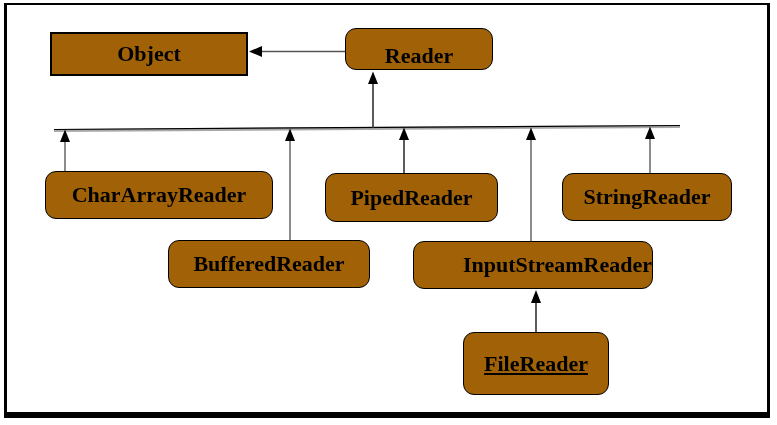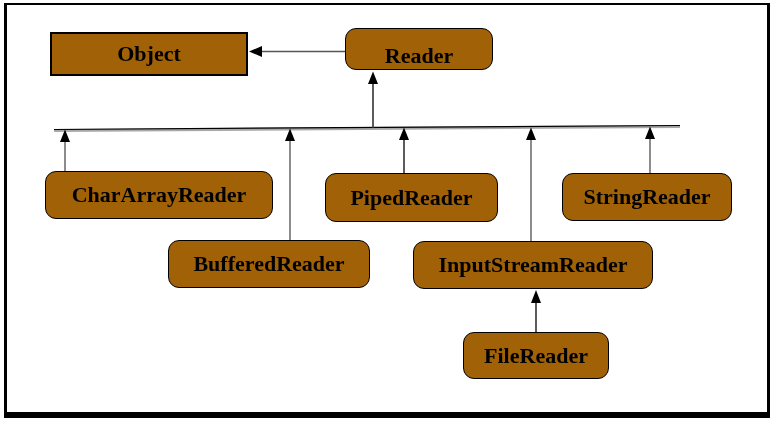--- a/index.html
+++ b/index.html
@@ -52,22 +52,22 @@
   .node.square {
     border-radius: 0;
     border-width: 2.6px;
   }
   #node-object            { left: 50px;  top: 32px;  width: 198px; height: 44px; }
   #node-reader            { left: 345px; top: 28px;  width: 148px; height: 42px; align-items: flex-end; }
   #node-char-array-reader { left: 45px;  top: 171px; width: 228px; height: 48px; }
   #node-string-reader     { left: 325px; top: 173px; width: 173px; height: 49px; }
   #node-piped-reader      { left: 562px; top: 173px; width: 170px; height: 48px; }
   #node-buffered-reader   { left: 168px; top: 240px; width: 202px; height: 48px; text-align: center; }
-  #node-input-stream-reader { left: 413px; top: 241px; width: 240px; height: 48px; }
-  #node-file-reader       { left: 463px; top: 332px; width: 146px; height: 47px; }
+  #node-input-stream-reader { left: 413px; top: 241px; width: 240px; height: 48px; justify-content: flex-end; }
+  #node-file-reader       { left: 463px; top: 332px; width: 146px; height: 63px; text-decoration: underline; }
 </style>
 </head>
 <body>
 
 <div class="canvas">
 
   <div class="outer-frame"></div>
 
   <svg class="edges-svg" viewBox="0 0 777 425" xmlns="http://www.w3.org/2000/svg">
 

